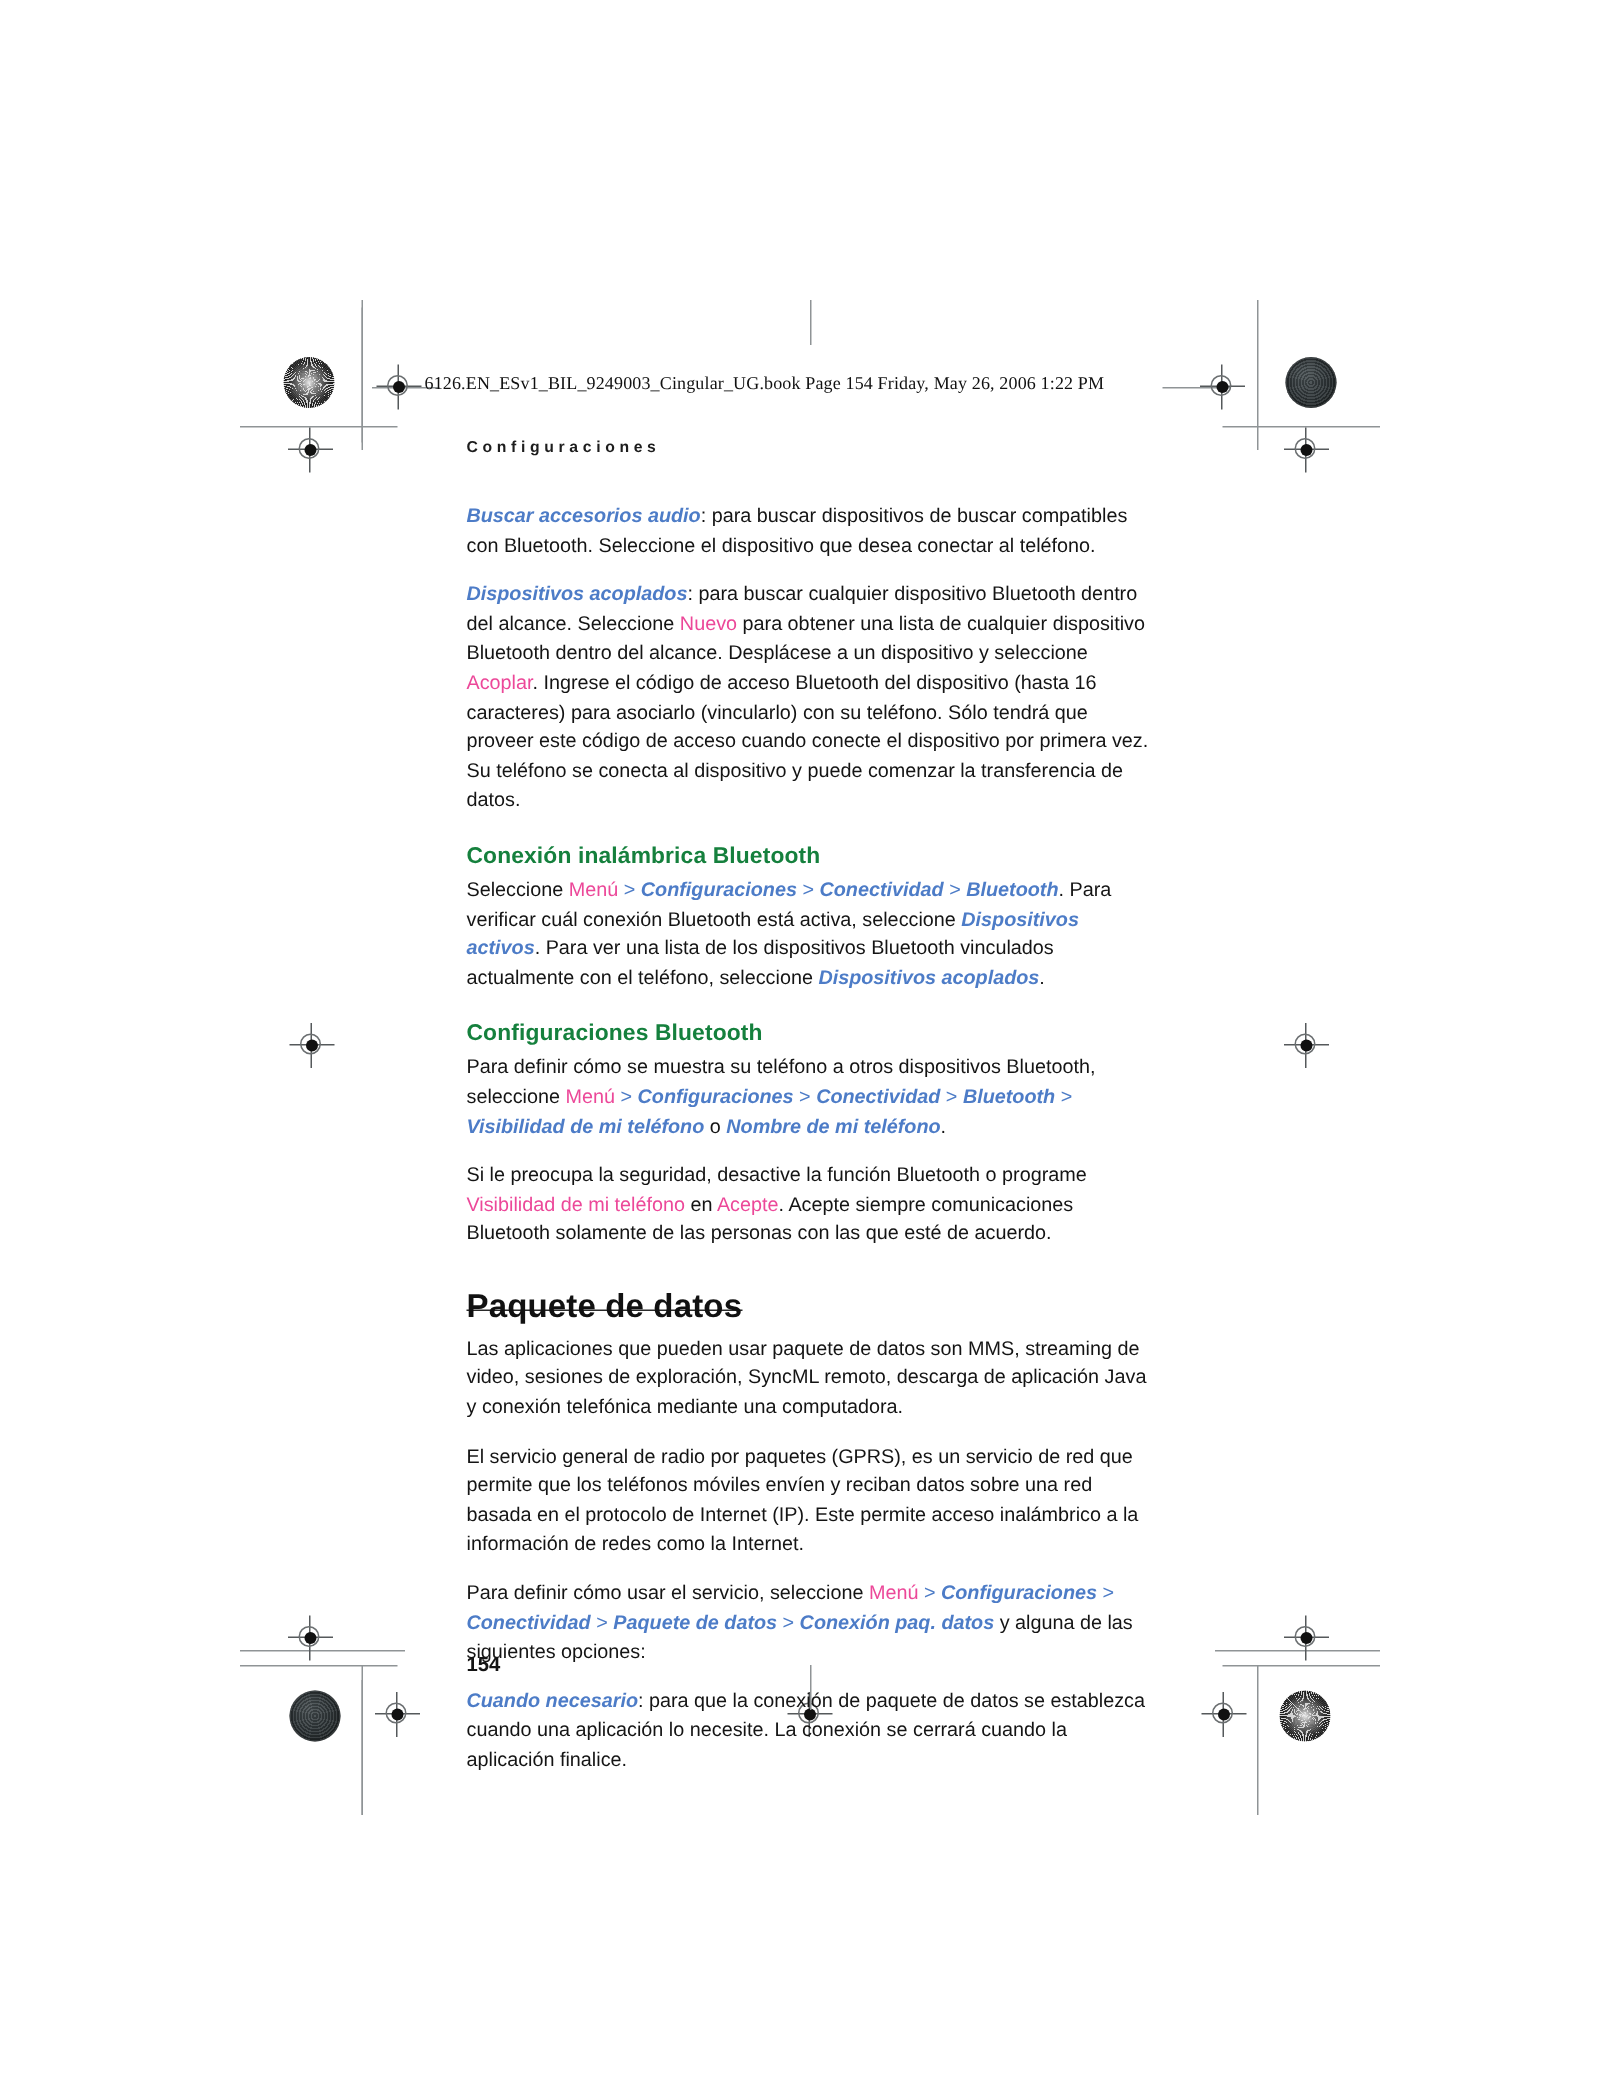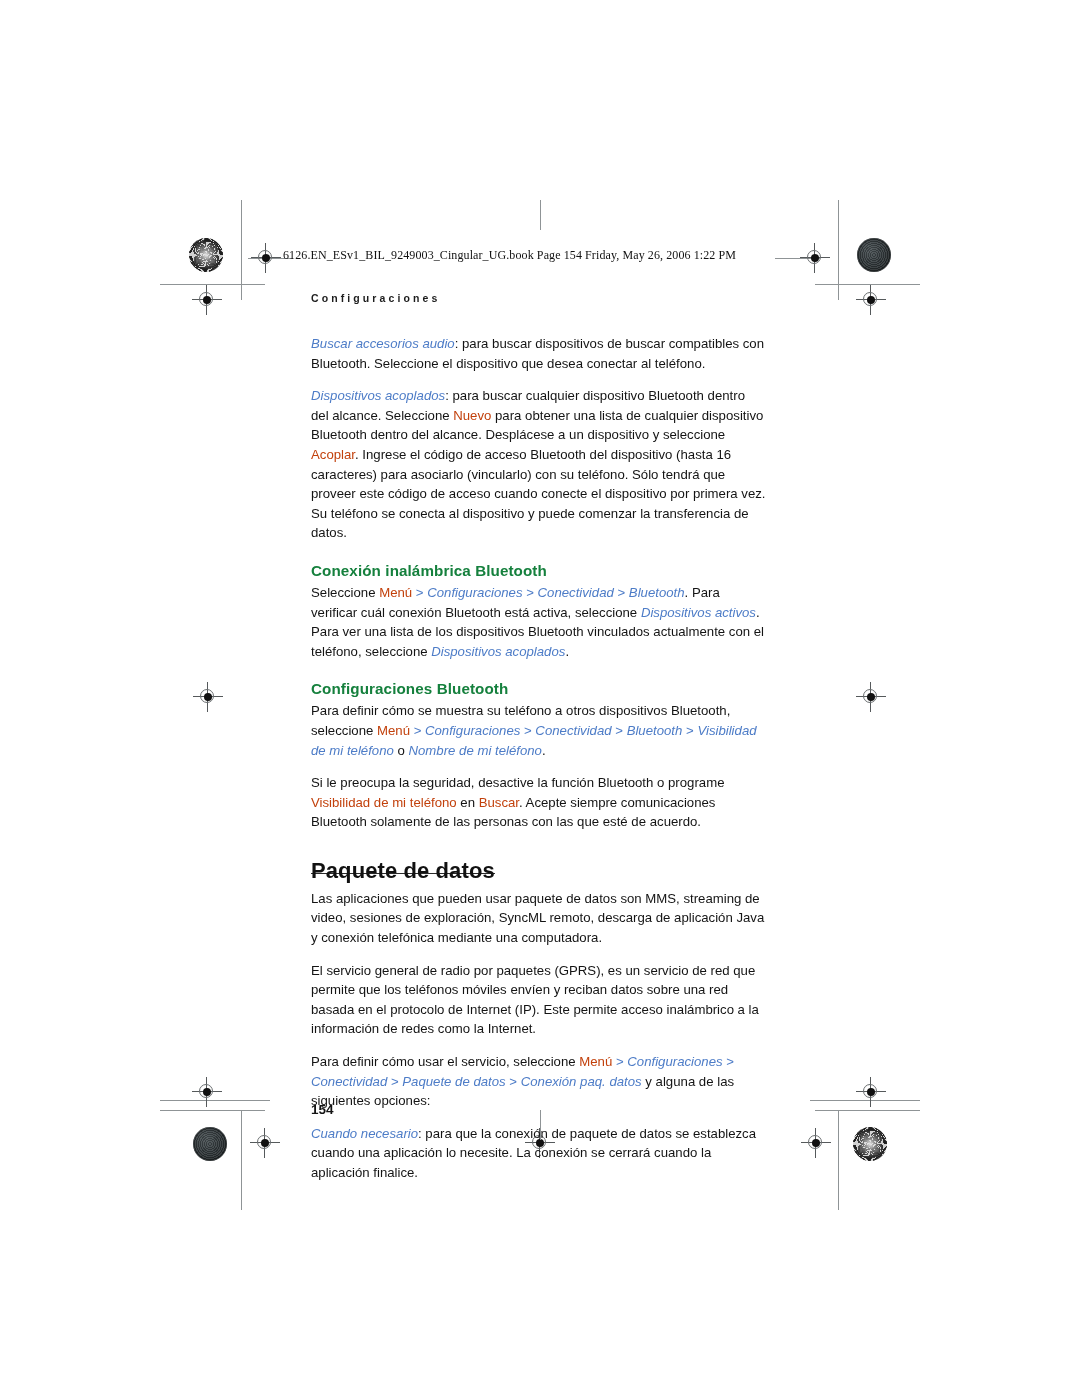--- a/index.html
+++ b/index.html
@@ -141,22 +141,22 @@
     font-weight: bold;
     color: #111;
     margin: 26px 0 9px 0;
     padding-bottom: 2px;
     border-bottom: 1.4px solid #2a2a2a;
     display: inline-block;
     letter-spacing: 0.1px;
   }
   .chapter-wrap { line-height: 0; margin-bottom: 6px; }
 
-  .lnk { color: #c2410c; font-style: normal; }
-  .lnki { color: #4d7cc7; font-style: italic; }
+  .lnk { color: #ec4899; font-style: normal; }
+  .lnki { color: #4d7cc7; font-style: italic; font-weight: bold; }
   .sep { color: #4d7cc7; }
 
   .folio {
     position: absolute;
     left: 311px; top: 1070px;
     font-size: 13.5px;
     font-weight: bold;
     color: #141414;
     margin-top: 32px;
   }
@@ -275,21 +275,21 @@
 
   <h3 class="sub">Conexión inalámbrica Bluetooth</h3>
 
   <p class="body"><span>Seleccione </span><span class="lnk">Menú</span><span class="sep"> &gt; </span><span class="lnki">Configuraciones</span><span class="sep"> &gt; </span><span class="lnki">Conectividad</span><span class="sep"> &gt; </span><span class="lnki">Bluetooth</span><span>. Para verificar cuál conexión Bluetooth está activa, seleccione </span><span class="lnki">Dispositivos activos</span><span>. Para ver una lista de los dispositivos Bluetooth vinculados actualmente con el teléfono, seleccione </span><span class="lnki">Dispositivos acoplados</span><span>.</span></p>
 
 
   <h3 class="sub">Configuraciones Bluetooth</h3>
 
   <p class="body"><span>Para definir cómo se muestra su teléfono a otros dispositivos Bluetooth, seleccione </span><span class="lnk">Menú</span><span class="sep"> &gt; </span><span class="lnki">Configuraciones</span><span class="sep"> &gt; </span><span class="lnki">Conectividad</span><span class="sep"> &gt; </span><span class="lnki">Bluetooth</span><span class="sep"> &gt; </span><span class="lnki">Visibilidad de mi teléfono</span><span> o </span><span class="lnki">Nombre de mi teléfono</span><span>.</span></p>
 
-  <p class="body"><span>Si le preocupa la seguridad, desactive la función Bluetooth o programe </span><span class="lnk">Visibilidad de mi teléfono</span><span> en </span><span class="lnk">Buscar</span><span>. Acepte siempre comunicaciones Bluetooth solamente de las personas con las que esté de acuerdo.</span></p>
+  <p class="body"><span>Si le preocupa la seguridad, desactive la función Bluetooth o programe </span><span class="lnk">Visibilidad de mi teléfono</span><span> en </span><span class="lnk">Acepte</span><span>. Acepte siempre comunicaciones Bluetooth solamente de las personas con las que esté de acuerdo.</span></p>
 
   <div class="chapter-wrap">
     <h2 class="chapter">Paquete de datos</h2>
   </div>
 
   <p class="body">Las aplicaciones que pueden usar paquete de datos son MMS, streaming de video, sesiones de exploración, SyncML remoto, descarga de aplicación Java y conexión telefónica mediante una computadora.</p>
 
   <p class="body">El servicio general de radio por paquetes (GPRS), es un servicio de red que permite que los teléfonos móviles envíen y reciban datos sobre una red basada en el protocolo de Internet (IP). Este permite acceso inalámbrico a la información de redes como la Internet.</p>
 
   <p class="body"><span>Para definir cómo usar el servicio, seleccione </span><span class="lnk">Menú</span><span class="sep"> &gt; </span><span class="lnki">Configuraciones</span><span class="sep"> &gt; </span><span class="lnki">Conectividad</span><span class="sep"> &gt; </span><span class="lnki">Paquete de datos</span><span class="sep"> &gt; </span><span class="lnki">Conexión paq. datos</span><span> y alguna de las siguientes opciones:</span></p>

